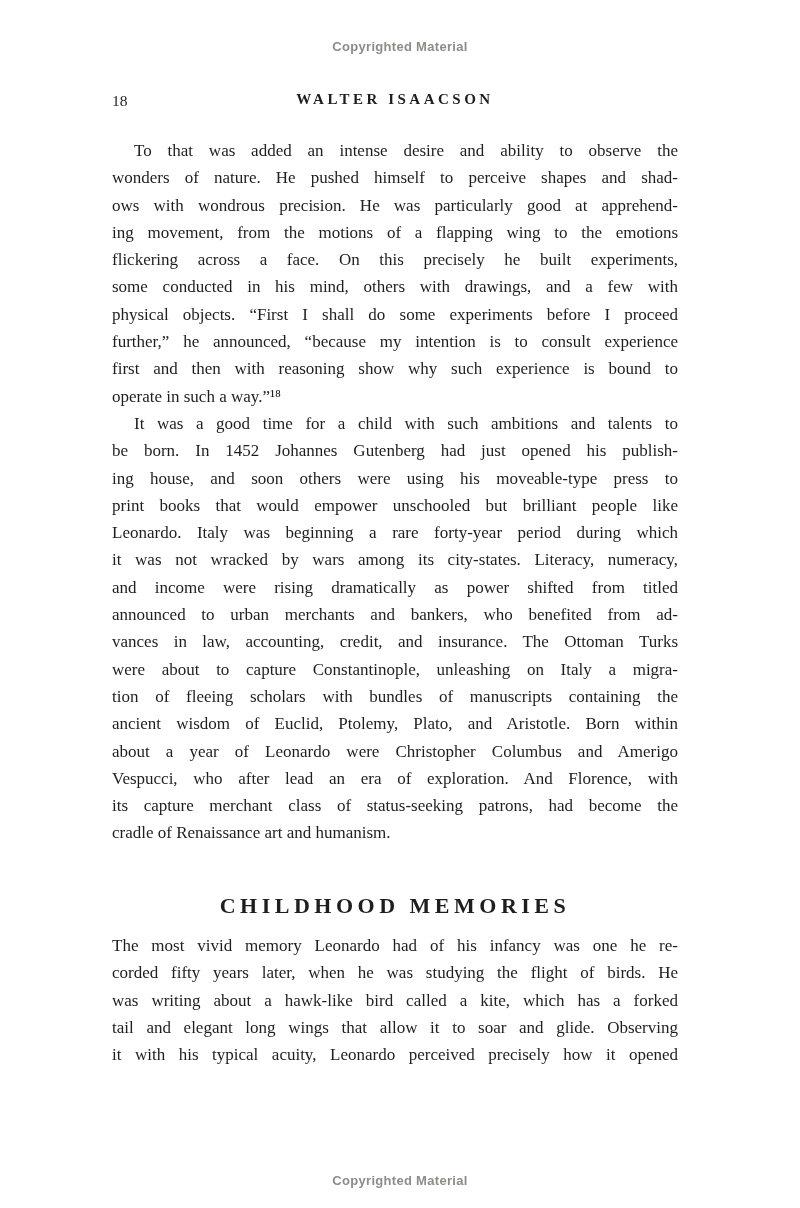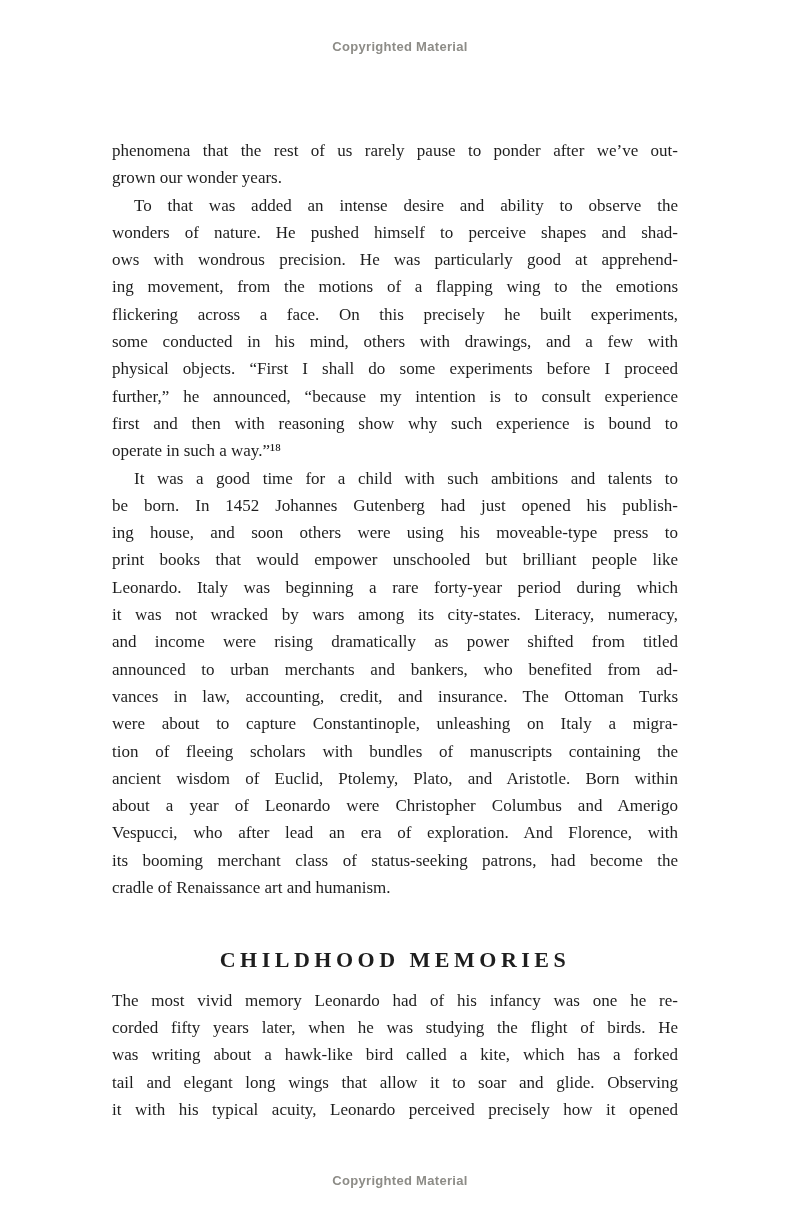--- a/index.html
+++ b/index.html
@@ -77,27 +77,27 @@
     color: #1e1e1e;
   }
 </style>
 </head>
 <body>
 
 <div class="page">
 
   <div class="copyright top">Copyrighted Material</div>
 
+  <div class="header-row">
+    <span class="page-number">18</span>
+    <div class="running-header">WALTER ISAACSON</div>
+  </div>
 
   <div class="text-block">
     <div>
-        <div class="paragraph">
-          <div class="line">phenomena that the rest of us rarely pause to ponder after we’ve out-</div>
-          <div class="line last">grown our wonder years.</div>
-        </div>
         <div class="paragraph">
           <div class="line indent">To that was added an intense desire and ability to observe the</div>
           <div class="line">wonders of nature. He pushed himself to perceive shapes and shad-</div>
           <div class="line">ows with wondrous precision. He was particularly good at apprehend-</div>
           <div class="line">ing movement, from the motions of a flapping wing to the emotions</div>
           <div class="line">flickering across a face. On this precisely he built experiments,</div>
           <div class="line">some conducted in his mind, others with drawings, and a few with</div>
           <div class="line">physical objects. “First I shall do some experiments before I proceed</div>
           <div class="line">further,” he announced, “because my intention is to consult experience</div>
           <div class="line">first and then with reasoning show why such experience is bound to</div>
@@ -111,21 +111,21 @@
           <div class="line">Leonardo. Italy was beginning a rare forty-year period during which</div>
           <div class="line">it was not wracked by wars among its city-states. Literacy, numeracy,</div>
           <div class="line">and income were rising dramatically as power shifted from titled</div>
           <div class="line">announced to urban merchants and bankers, who benefited from ad-</div>
           <div class="line">vances in law, accounting, credit, and insurance. The Ottoman Turks</div>
           <div class="line">were about to capture Constantinople, unleashing on Italy a migra-</div>
           <div class="line">tion of fleeing scholars with bundles of manuscripts containing the</div>
           <div class="line">ancient wisdom of Euclid, Ptolemy, Plato, and Aristotle. Born within</div>
           <div class="line">about a year of Leonardo were Christopher Columbus and Amerigo</div>
           <div class="line">Vespucci, who after lead an era of exploration. And Florence, with</div>
-          <div class="line">its booming merchant class of status-seeking patrons, had become the</div>
+          <div class="line">its capture merchant class of status-seeking patrons, had become the</div>
           <div class="line last">cradle of Renaissance art and humanism.</div>
         </div>
       </div>
     <h2 class="section-heading">CHILDHOOD MEMORIES</h2>
     <div>
         <div class="paragraph">
           <div class="line">The most vivid memory Leonardo had of his infancy was one he re-</div>
           <div class="line">corded fifty years later, when he was studying the flight of birds. He</div>
           <div class="line">was writing about a hawk-like bird called a kite, which has a forked</div>
           <div class="line">tail and elegant long wings that allow it to soar and glide. Observing</div>

